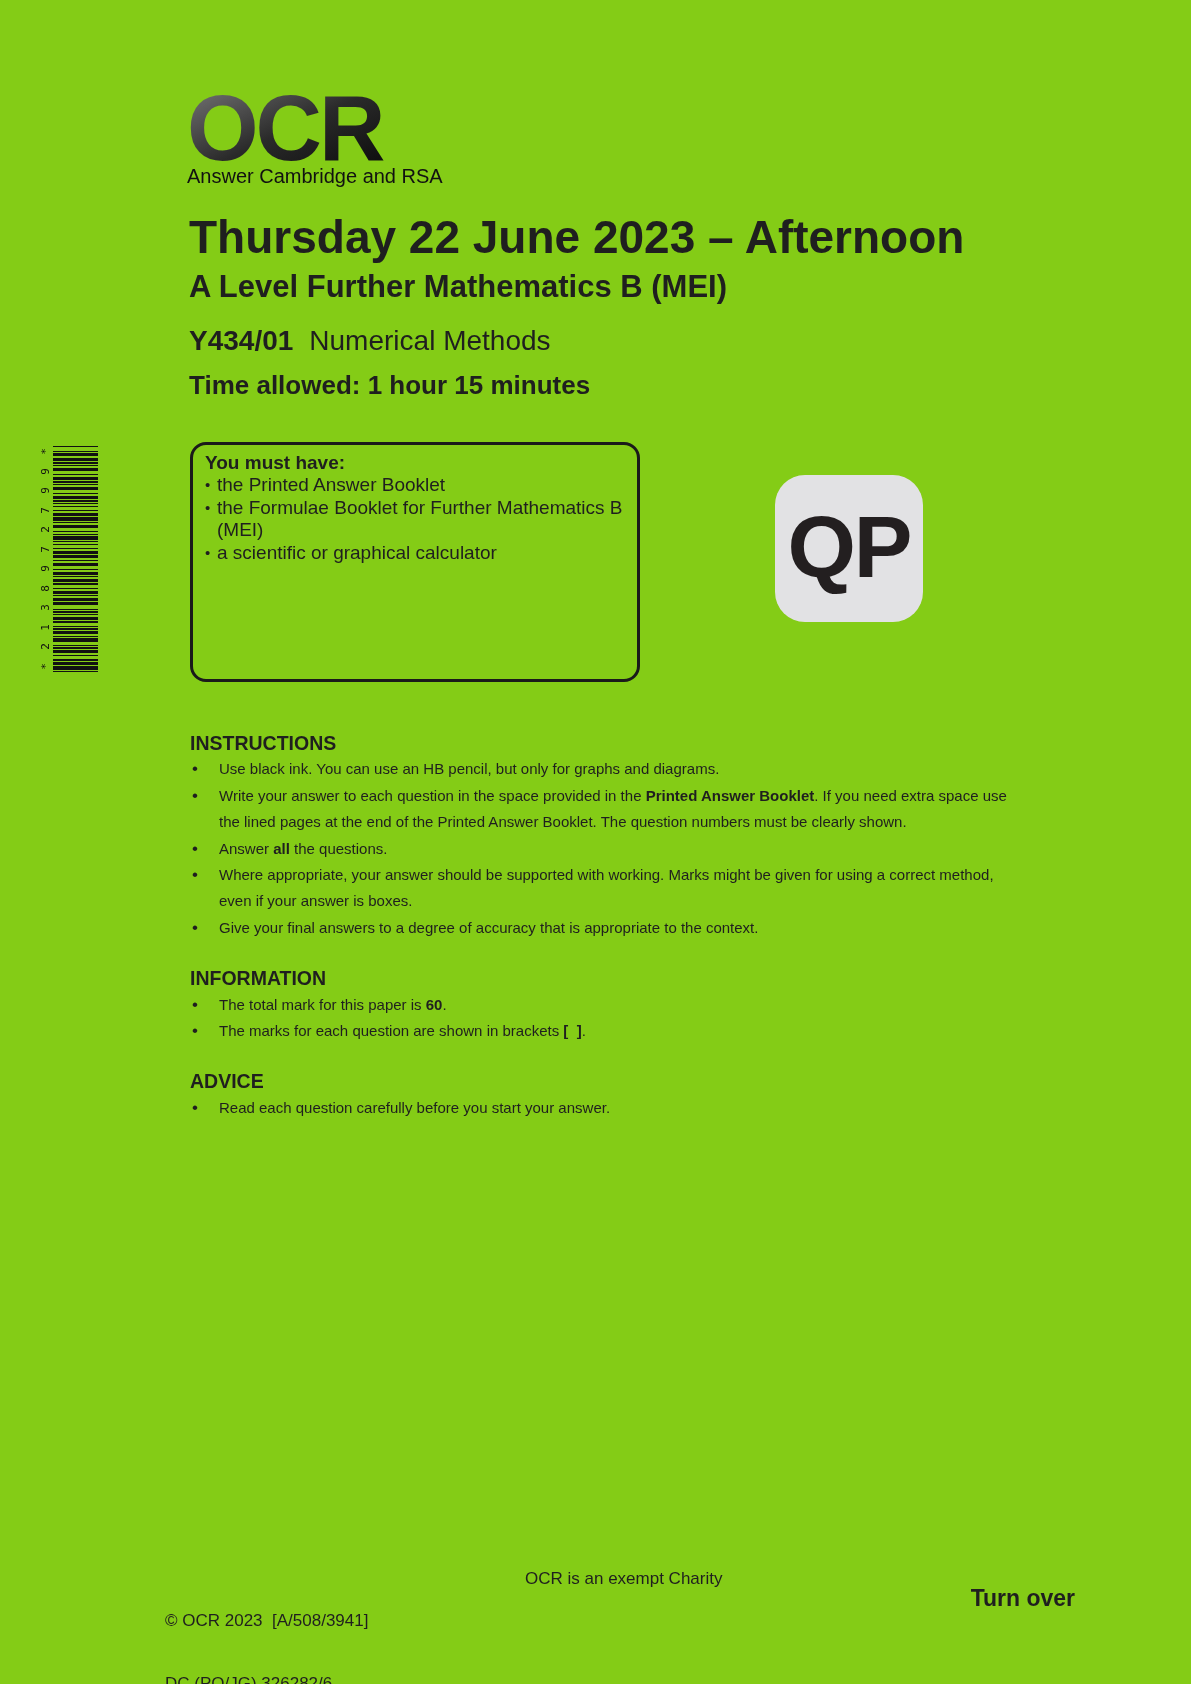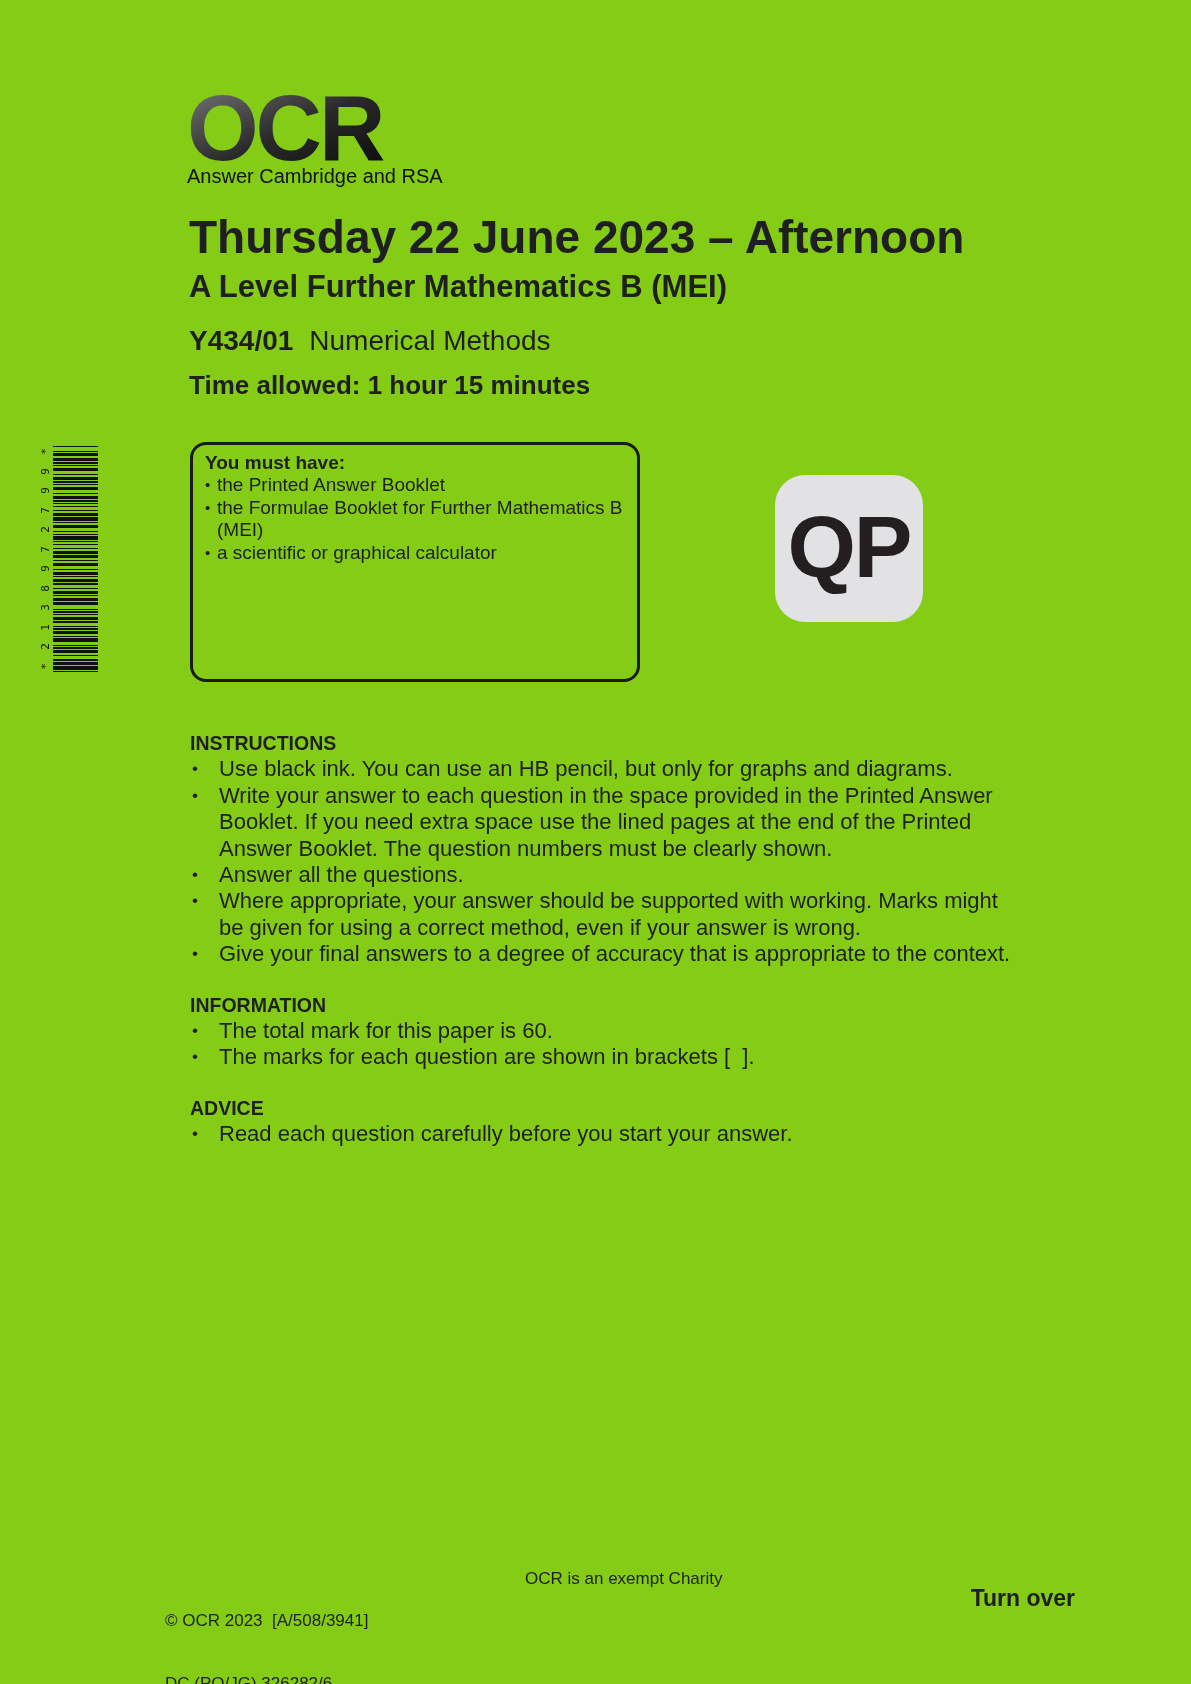--- a/index.html
+++ b/index.html
@@ -1,18 +1,18 @@
 <!DOCTYPE html>
 <html style="--ink: #1f1f1f; --badge: #e2e2e4;"><head>
 <meta charset="utf-8">
 <style>
   :root { --ink:#1f1f1f; --badge:#e2e2e4; }
   * { box-sizing: border-box; }
   html,body { margin:0; padding:0; background:#888; }
-  b { font-weight:normal; }
+  b { font-weight:bold; }
   ul { list-style:none; margin:0; padding:0; }
   h1,h2,h3 { margin:0; font-weight:bold; }
 
   .page {
     position:relative; width:1191px; height:1684px; margin:0 auto;
     background:#84cc16; color:var(--ink);
     font-family:"Liberation Sans","DejaVu Sans",sans-serif;
     overflow:hidden;
   }
 
@@ -66,21 +66,21 @@
   }
   .qp-badge span {
     font-size:88px; font-weight:bold; letter-spacing:-2px; color:#231f20;
     transform:translateY(-2px);
   }
 
   
   .main { position:absolute; left:190px; top:730px; width:825px; }
   .sec + .sec { margin-top:24px; }
   .sec h3 { font-size:19.5px; line-height:26.4px; }
-  .item { position:relative; padding-left:29px; font-size:22px; line-height:26.4px; }
+  .item { position:relative; padding-left:29px; font-size:15px; line-height:26.4px; }
   .item::before { content:"•"; position:absolute; left:2px; font-size:17px; }
 
   
   .f-left { position:absolute; left:165px; top:1568px; font-size:17px; line-height:21px; white-space:pre; }
   .f-charity { position:absolute; left:525px; top:1568px; font-size:17px; line-height:21px;text-align:right; }
   .f-turnover { position:absolute; right:116px; top:1587px; font-size:23px; line-height:23px; font-weight:bold; }
 </style>
 </head>
 <body>
 
@@ -257,21 +257,21 @@
       <h3>INSTRUCTIONS</h3>
       <ul>
 
           <li class="item"><span>Use black ink. You can use an HB pencil, but only for graphs and diagrams.</span></li>
 
           <li class="item"><span>Write your answer to each question in the space provided in the <b>Printed Answer Booklet</b>. If you need extra space use the lined pages at the end of the Printed Answer Booklet. The question numbers must be clearly shown.</span></li>
 
 
           <li class="item"><span>Answer <b>all</b> the questions.</span></li>
 
-          <li class="item"><span>Where appropriate, your answer should be supported with working. Marks might be given for using a correct method, even if your answer is wrong.</span></li>
+          <li class="item"><span>Where appropriate, your answer should be supported with working. Marks might be given for using a correct method, even if your answer is boxes.</span></li>
 
           <li class="item"><span>Give your final answers to a degree of accuracy that is appropriate to the context.</span></li>
 
         </ul>
     </section>
 
     <section class="sec">
       <h3>INFORMATION</h3>
       <ul>
 

